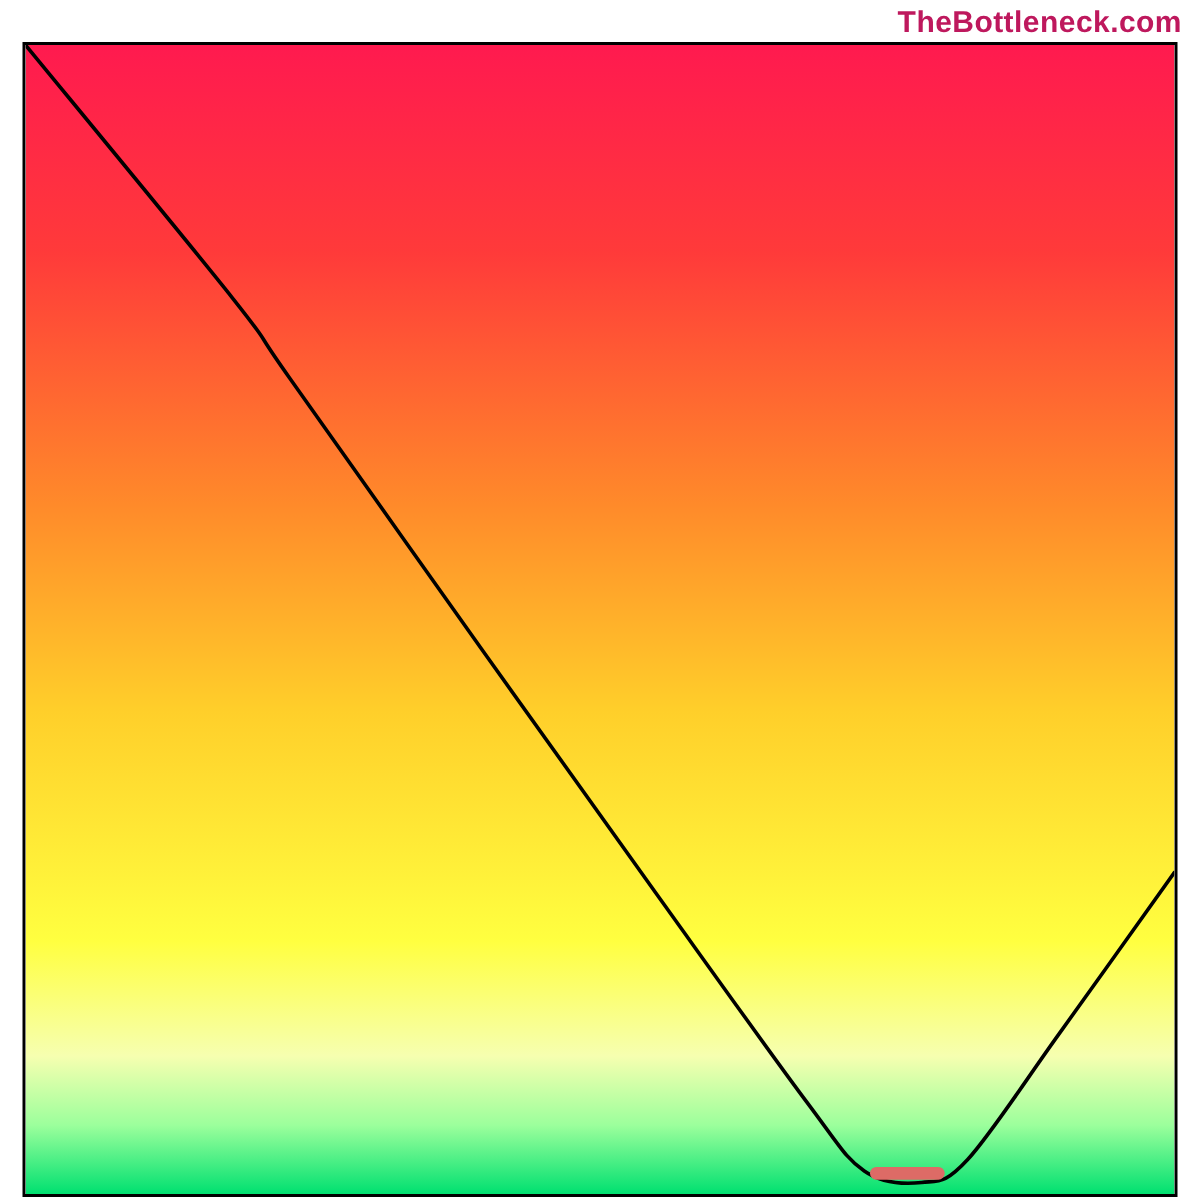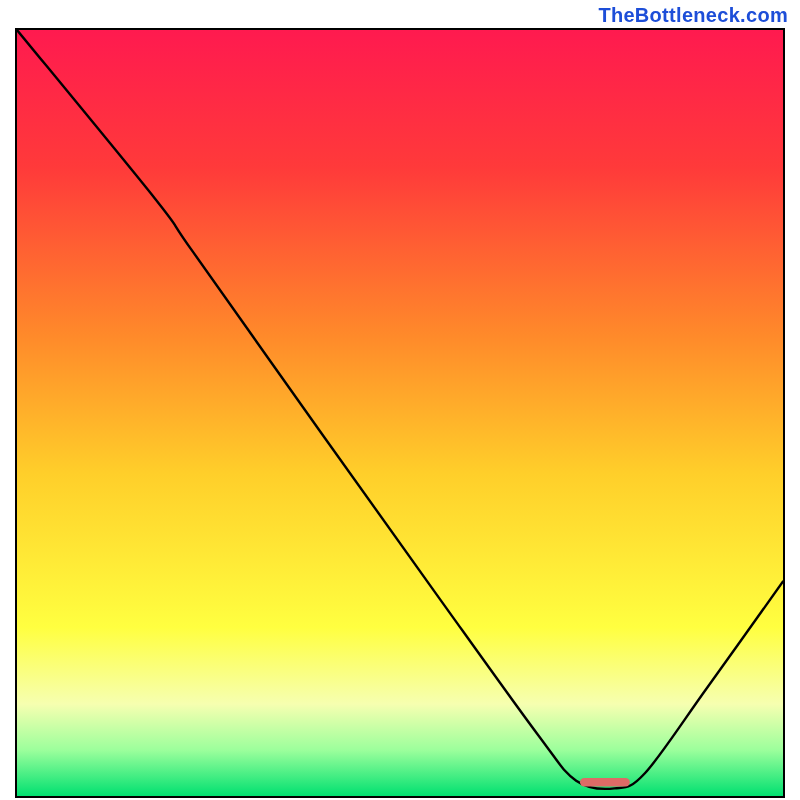--- a/index.html
+++ b/index.html
@@ -20,21 +20,21 @@
     border: 2px solid #000;
     box-sizing: border-box;
     overflow: hidden;
   }
   .watermark {
     position: absolute;
     top: 4px;
     right: 12px;
     font-size: 20px;
     font-weight: 600;
-    color: #1d4ed8;
+    color: #be185d;
     letter-spacing: 0.3px;
   }
   svg {
     display: block;
   }
 </style>
 </head>
 <body>
 
 <div class="watermark">TheBottleneck.com</div>

